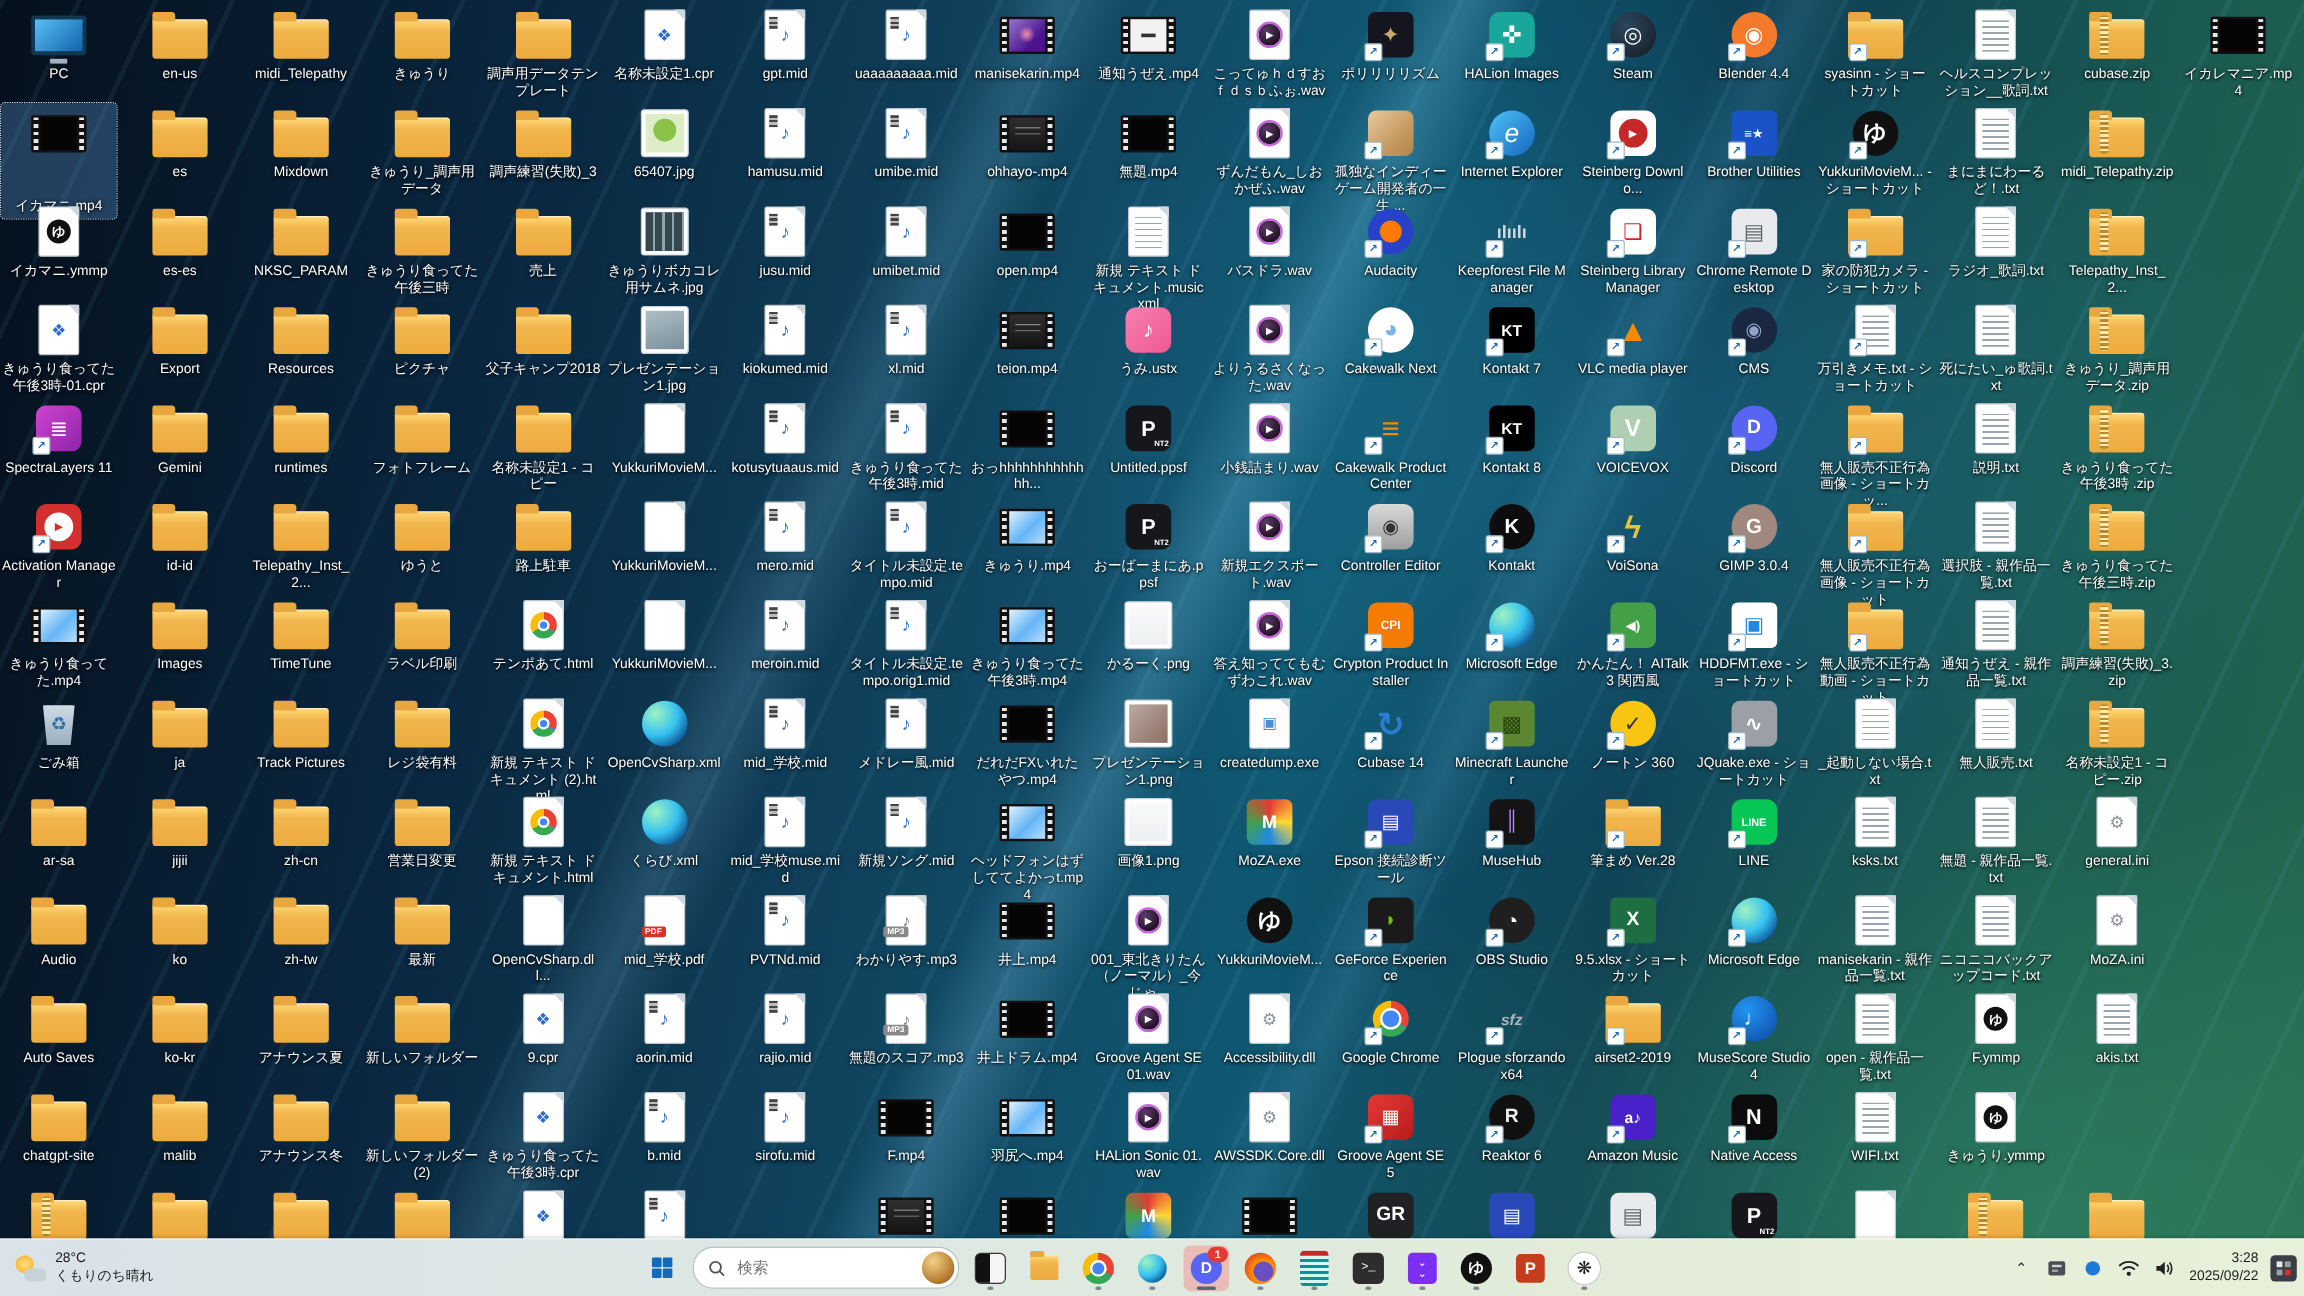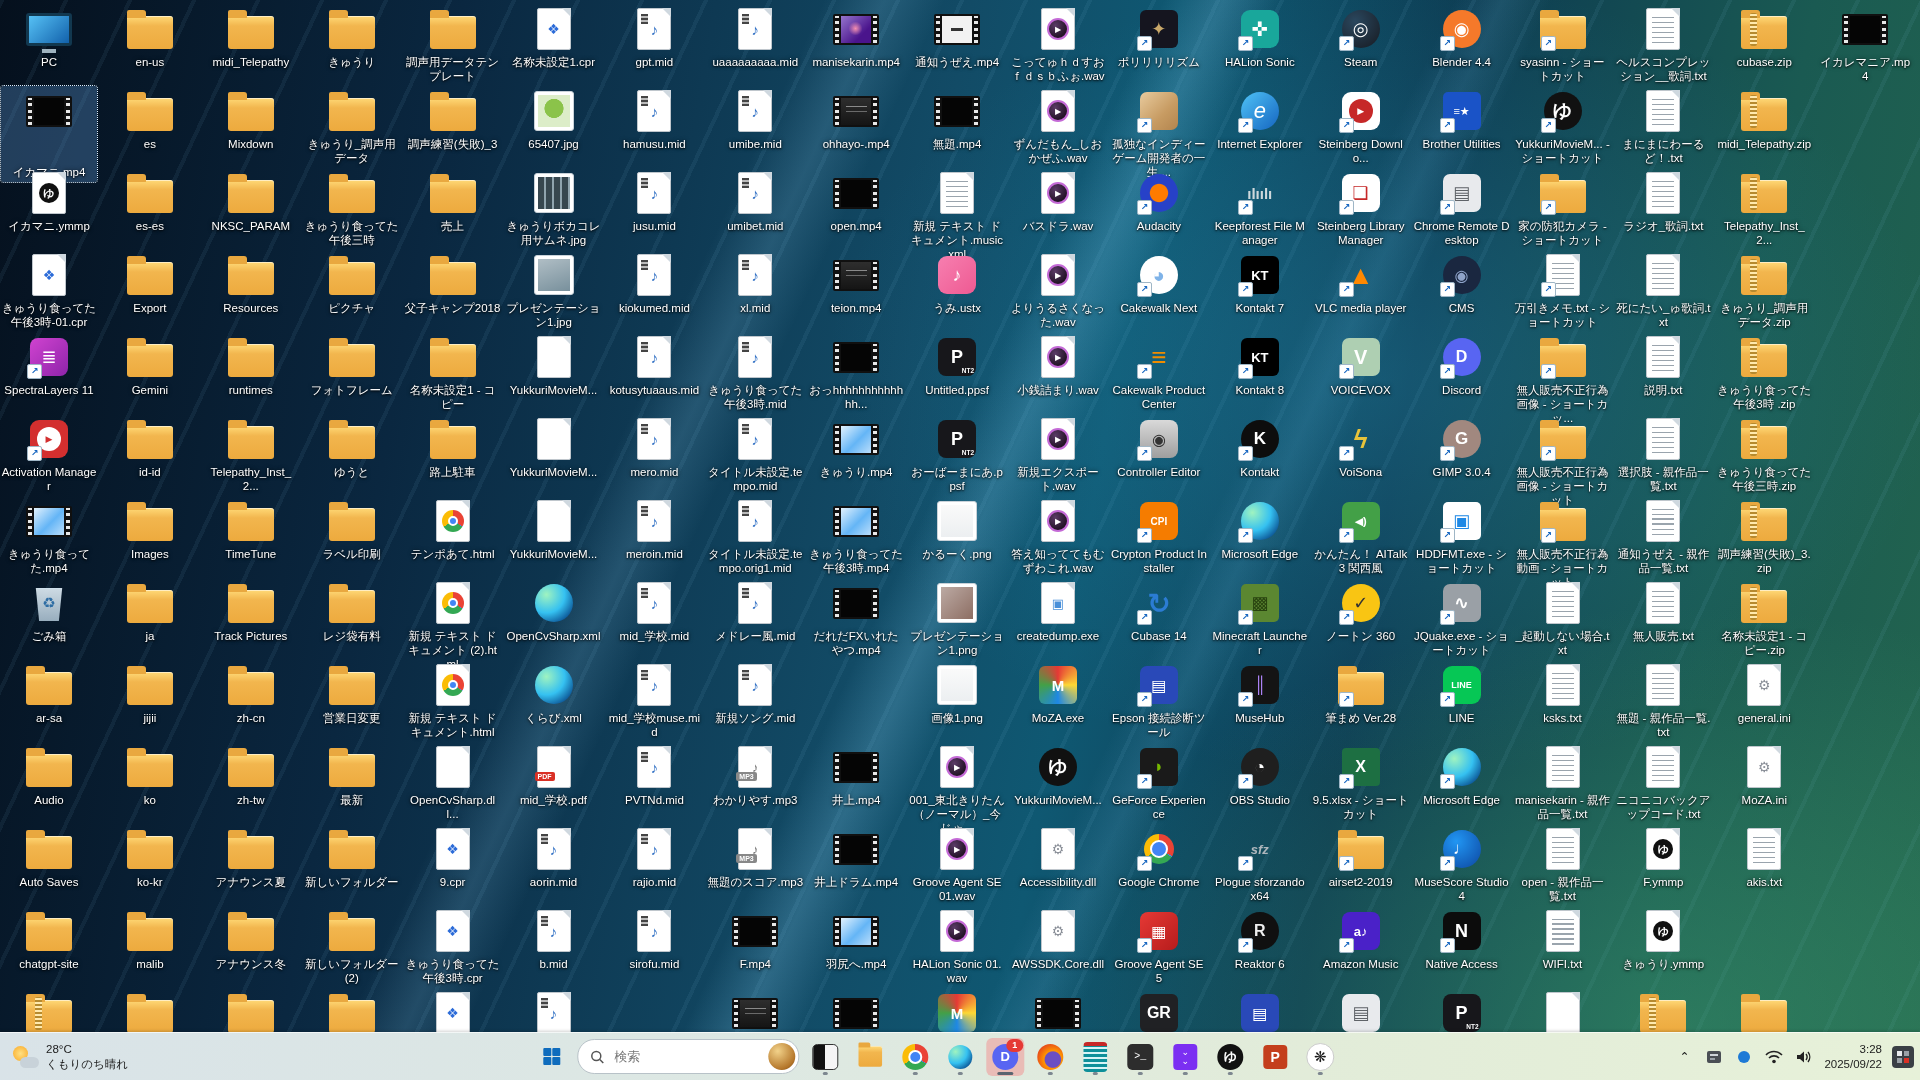--- a/index.html
+++ b/index.html
@@ -205,21 +205,21 @@
       </div>
       <div class="lbl">ポリリリリズム</div>
     </div>
     <div class="cell" title="HALion Sonic" style="left: 1211.8px; top: 4px;">
       <div class="ic">
         <div class="tile" style="width: 38px; height: 38px; border-radius: 9px; background: rgb(25, 167, 155);">
           <span style="font-size: 20px; color: rgb(255, 255, 255);">✜</span>
         </div>
         <span class="arr">↗</span>
       </div>
-      <div class="lbl">HALion Sonic</div>
+      <div class="lbl">HALion Images</div>
     </div>
     <div class="cell" title="Steam" style="left: 1312.7px; top: 4px;">
       <div class="ic">
         <div class="tile" style="width: 38px; height: 38px; border-radius: 50%; background: radial-gradient(circle at 35% 30%, rgb(42, 71, 94), rgb(23, 26, 33));">
           <span style="font-size: 18px; color: rgb(255, 255, 255);">◎</span>
         </div>
         <span class="arr">↗</span>
       </div>
       <div class="lbl">Steam</div>
     </div>
@@ -1323,20 +1323,30 @@
       <div class="lbl">mid_学校muse.mid</div>
     </div>
     <div class="cell" title="新規ソング.mid" style="left: 707.3px; top: 660px;">
       <div class="ic">
         <div class="doc">
           <span class="dg" style="font-size: 15px; color: rgb(47, 111, 196);">♪</span>
           <span style="position: absolute; left: 3px; top: 5px; width: 7px; height: 10px; background: repeating-linear-gradient(0deg, rgb(68, 68, 68) 0px, rgb(68, 68, 68) 2px, rgb(187, 187, 187) 2px, rgb(187, 187, 187) 4px);"></span>
         </div>
       </div>
       <div class="lbl">新規ソング.mid</div>
+    </div>
+    <div class="cell" title="ヘッドフォンはずしててよかっt.mp4" style="left: 808.2px; top: 660px;">
+      <div class="ic">
+        <div class="vid">
+          <span class="sp l"></span>
+          <span class="sp r"></span>
+          <span class="vth blue"></span>
+        </div>
+      </div>
+      <div class="lbl">ヘッドフォンはずしててよかっt.mp4</div>
     </div>
     <div class="cell" title="画像1.png" style="left: 909.1px; top: 660px;">
       <div class="ic">
         <div class="imgf">
           <i style="background: linear-gradient(rgb(250, 250, 250), rgb(236, 239, 241));"></i>
         </div>
       </div>
       <div class="lbl">画像1.png</div>
     </div>
     <div class="cell" title="MoZA.exe" style="left: 1010px; top: 660px;">

